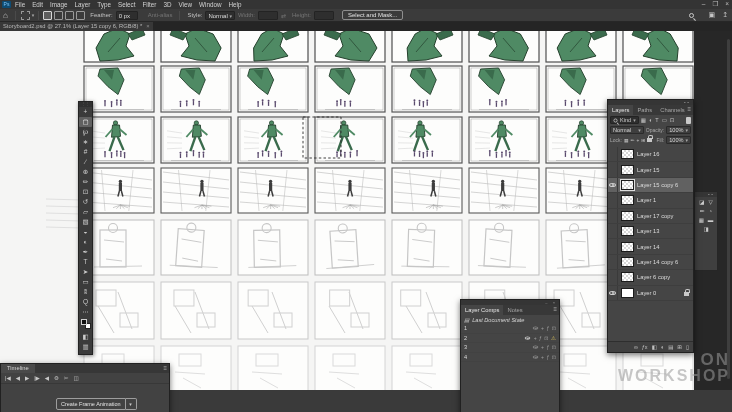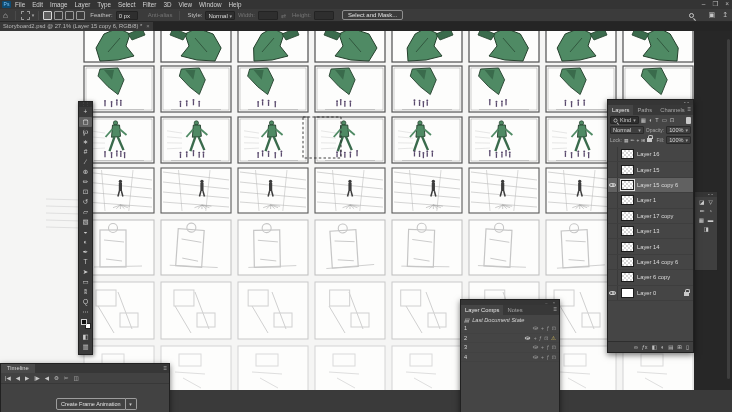--- a/index.html
+++ b/index.html
@@ -868,20 +868,24 @@
           <line x1="46" y1="168" x2="82" y2="169" stroke="#d5d5d5" stroke-width="0.7"></line>
           <line x1="46" y1="175" x2="82" y2="176" stroke="#d5d5d5" stroke-width="0.7"></line>
           <line x1="46" y1="182" x2="82" y2="183" stroke="#d5d5d5" stroke-width="0.7"></line>
           <line x1="46" y1="189" x2="82" y2="190" stroke="#d5d5d5" stroke-width="0.7"></line>
           <line x1="46" y1="196" x2="82" y2="197" stroke="#d5d5d5" stroke-width="0.7"></line>
           <rect x="303" y="86" width="38" height="41" fill="none" stroke="#2b2b2b" stroke-width="0.9" stroke-dasharray="2.5 2.2"></rect>
         </svg>
     </div>
     <div id="bottomstrip"></div>
     <div id="vscroll"></div>
+    <div id="watermark">
+      <div class="w1">ON</div>
+      <div class="w2">WORKSHOP</div>
+    </div>
 
     <div id="toolbar">
       <div id="tbgrip">⋮⋮</div>
       <div id="tool-list">
           <div class="tool">+</div>
           <div class="tool sel">▢</div>
           <div class="tool">℘</div>
           <div class="tool">∗</div>
           <div class="tool">#</div>
           <div class="tool">∕</div>

